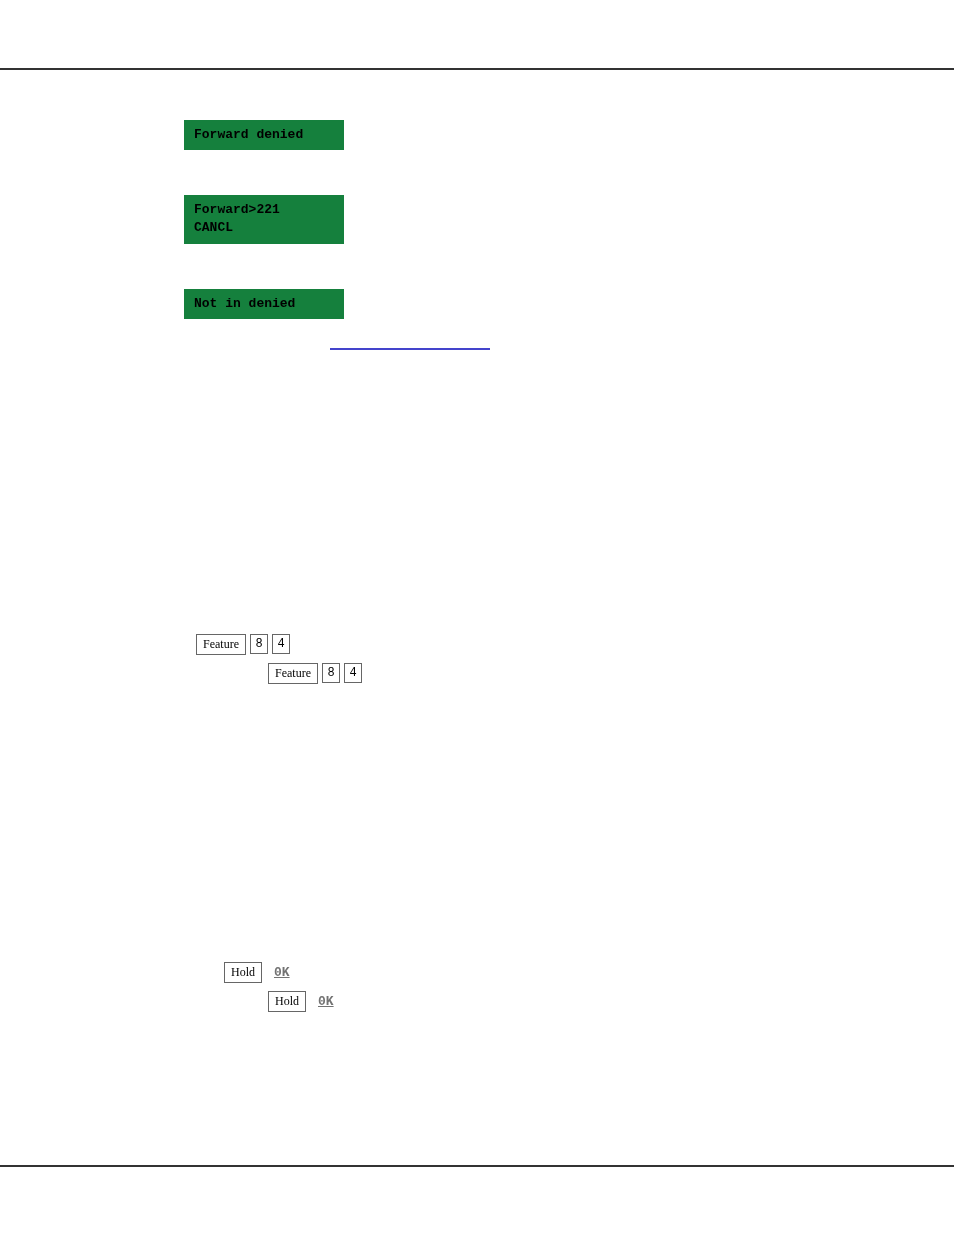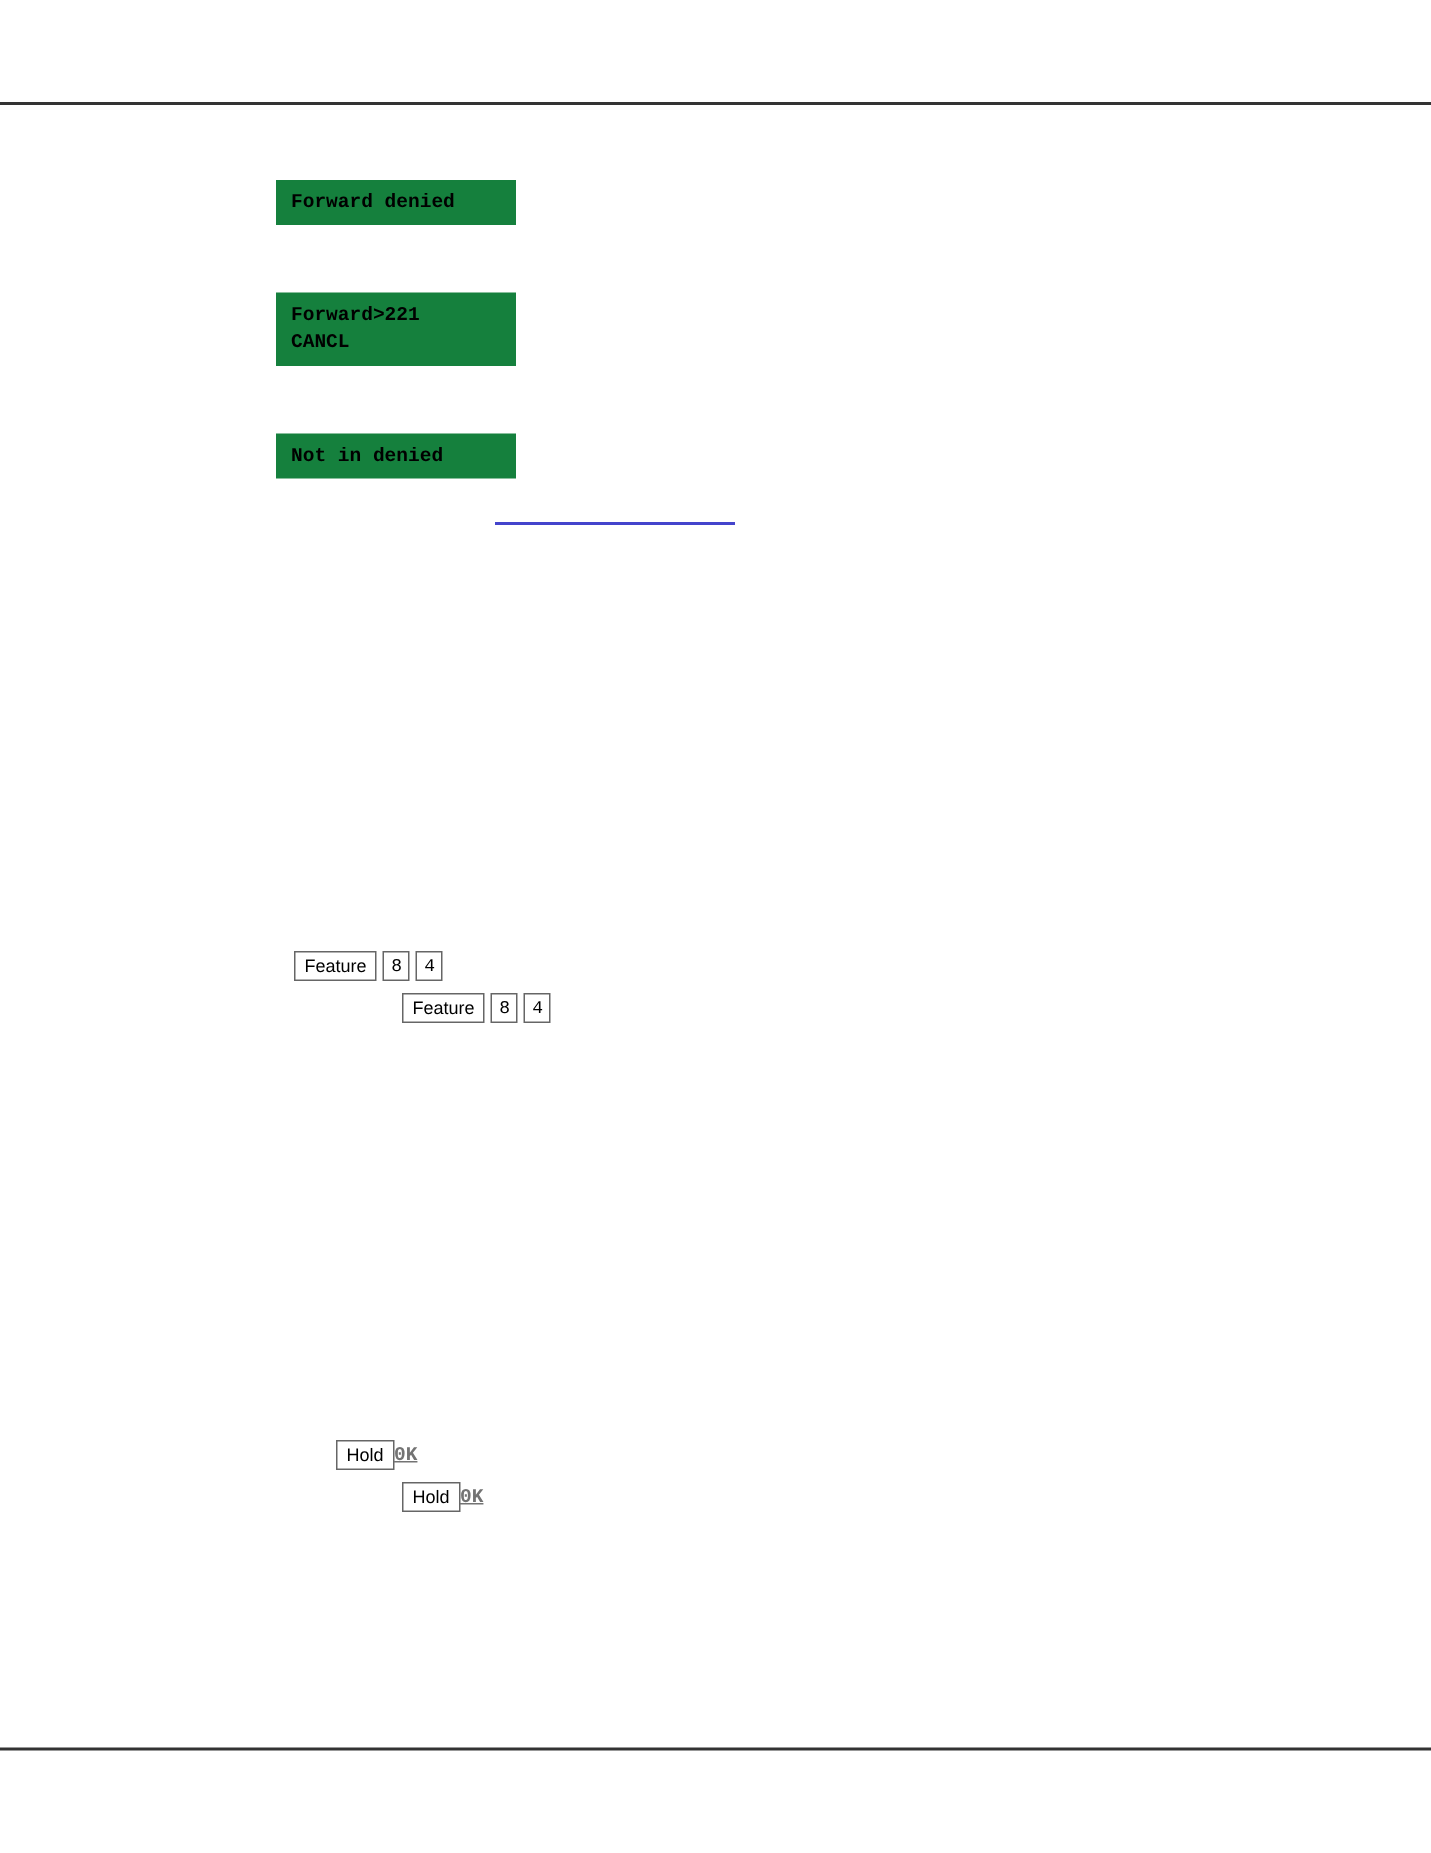--- a/index.html
+++ b/index.html
@@ -73,40 +73,41 @@
       margin-left: 196px;
     }
 
     .feature-row-2 {
       margin-left: 268px;
     }
 
     .input-box {
       border: 1px solid #666;
       padding: 2px 6px;
-      font-family: Liberation Sans, sans-serif;
+      font-family: Liberation Serif, serif;
       font-size: 12px;
       background: #fff;
       display: inline-block;
     }
 
     .digit-box {
       border: 1px solid #666;
       padding: 2px 4px;
       font-family: 'Courier New', Courier, monospace;
       font-size: 12px;
       background: #fff;
       display: inline-block;
       min-width: 18px;
       text-align: center;
     }
 
     .hold-row {
       display: flex;
       align-items: center;
+      gap: 12px;
       margin-bottom: 8px;
     }
 
     .hold-row-1 {
       margin-left: 224px;
     }
 
     .hold-row-2 {
       margin-left: 268px;
     }

